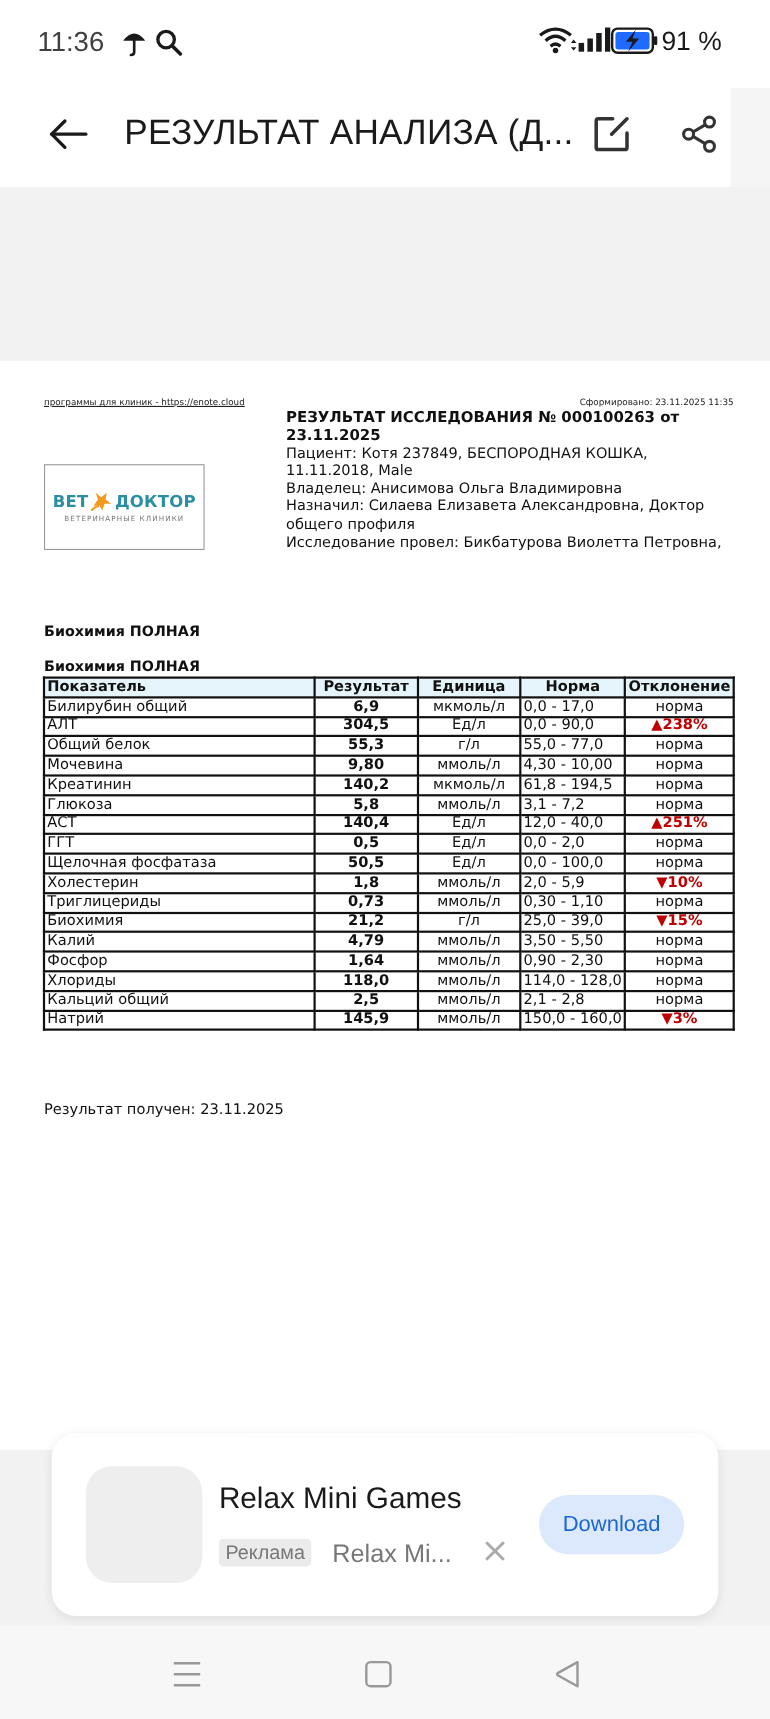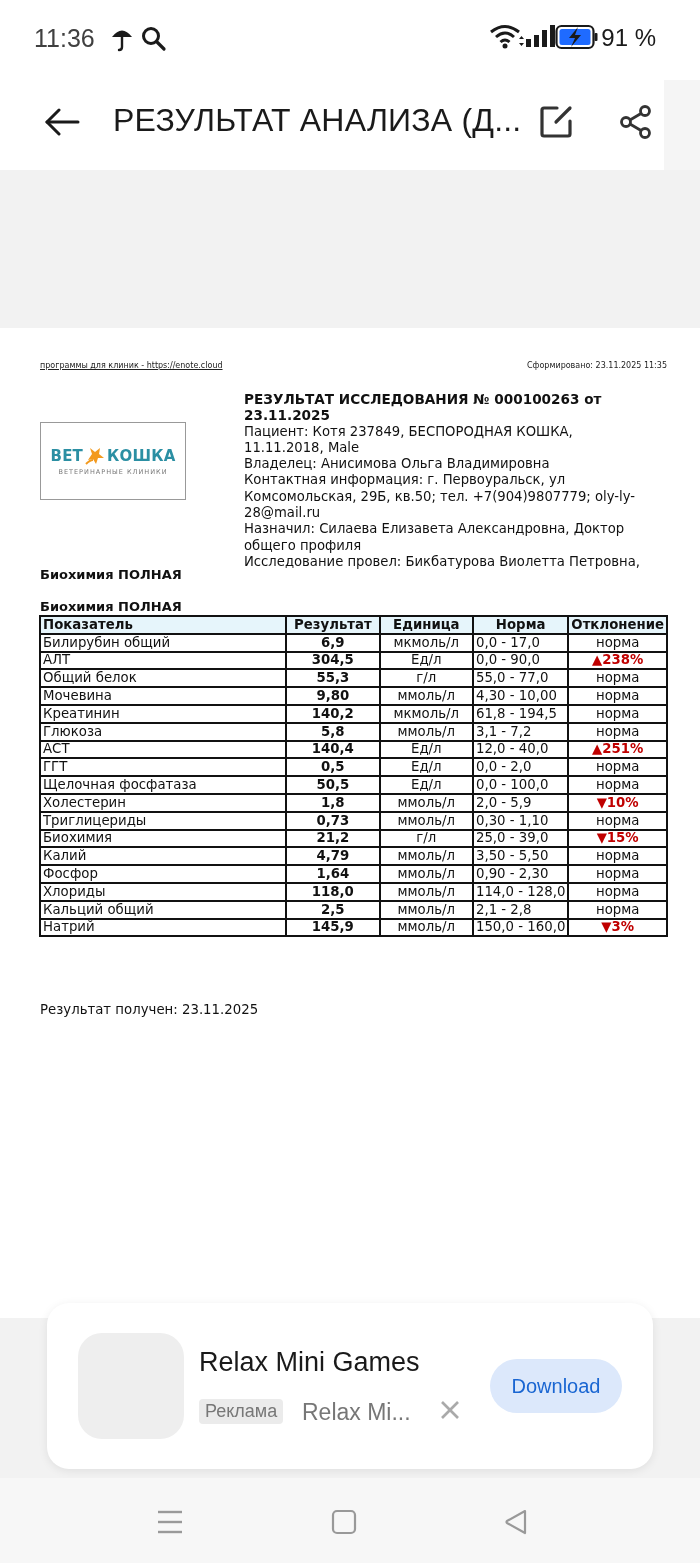--- a/index.html
+++ b/index.html
@@ -24,21 +24,21 @@
 
   
   .doc { position: absolute; top: 328px; left: 0; width: 700px; height: 990px; background: #fff; font-family: "DejaVu Sans", sans-serif; }
   .doc-link { position: absolute; left: 40px; top: 33px; font-size: 8px; color: #222; text-decoration: underline; }
   .doc-generated { position: absolute; right: 33px; top: 33px; font-size: 8px; color: #222; }
   .logo-box { position: absolute; left: 40px; top: 94px; width: 146px; height: 78px; border: 1px solid #999; background: #fff; display: flex; flex-direction: column; align-items: center; justify-content: center; }
   .logo-main { display: flex; align-items: center; font-family: "DejaVu Sans", sans-serif; font-weight: bold; font-size: 15px; color: #2b8fa3; letter-spacing: 0.2px; }
   .logo-cat { width: 22px; height: 20px; margin: 0 1px; }
   .logo-sub { font-size: 6.5px; color: #777; letter-spacing: 1px; margin-top: 2px; }
 
-  .doc-info { position: absolute; left: 244px; top: 44px; width: 410px; font-size: 13.2px; line-height: 16.3px; color: #111; margin-top: 19px; }
+  .doc-info { position: absolute; left: 260px; top: 44px; width: 410px; font-size: 13.2px; line-height: 16.3px; color: #111; }
   .doc-info .title { font-weight: bold; font-size: 13.6px; }
 
   .section-title { position: absolute; left: 40px; font-size: 13px; font-weight: bold; color: #111; }
   .st1 { top: 239px; }
   .st2 { top: 271px; }
 
   table.results { position: absolute; left: 39px; top: 287px; width: 629px; border-collapse: collapse; font-size: 13.3px; color: #111; }
   table.results th, table.results td { border: 2px solid #111; height: 17.8px; line-height: 14px; padding: 0 2px; white-space: nowrap; }
   table.results th { background: #e6f5fb; font-weight: bold; }
   table.results th.c0 { text-align: left; }
@@ -152,30 +152,29 @@
 
   <div class="logo-box">
     <div class="logo-main">
       <span>ВЕТ</span>
       <span class="logo-cat">
         <svg width="22" height="20" viewBox="0 0 22 20">
             <path d="M4 14 L8 8 L6 2 L11 6 L16 2 L15 8 L20 12 L14 12 L12 18 L9 13 Z" fill="#f39a1e"></path>
             <path d="M2 18 Q6 14 9 14" stroke="#f39a1e" stroke-width="2" fill="none"></path>
           </svg>
       </span>
-      <span>КОШКА</span>
+      <span>ДОКТОР</span>
     </div>
     <div class="logo-sub">ВЕТЕРИНАРНЫЕ КЛИНИКИ</div>
   </div>
 
   <div class="doc-info">
     <div class="title">РЕЗУЛЬТАТ ИССЛЕДОВАНИЯ № 000100263 от 23.11.2025</div>
     <div>Пациент: Котя 237849, БЕСПОРОДНАЯ КОШКА, 11.11.2018, Male</div>
     <div>Владелец: Анисимова Ольга Владимировна</div>
-    <div>Контактная информация: г. Первоуральск, ул Комсомольская, 29Б, кв.50; тел. +7(904)9807779; oly-ly-28@mail.ru</div>
     <div>Назначил: Силаева Елизавета Александровна, Доктор общего профиля</div>
     <div>Исследование провел: Бикбатурова Виолетта Петровна,</div>
   </div>
 
   <div class="section-title st1">Биохимия ПОЛНАЯ</div>
   <div class="section-title st2">Биохимия ПОЛНАЯ</div>
 
   <table class="results">
     <thead>
       <tr>

